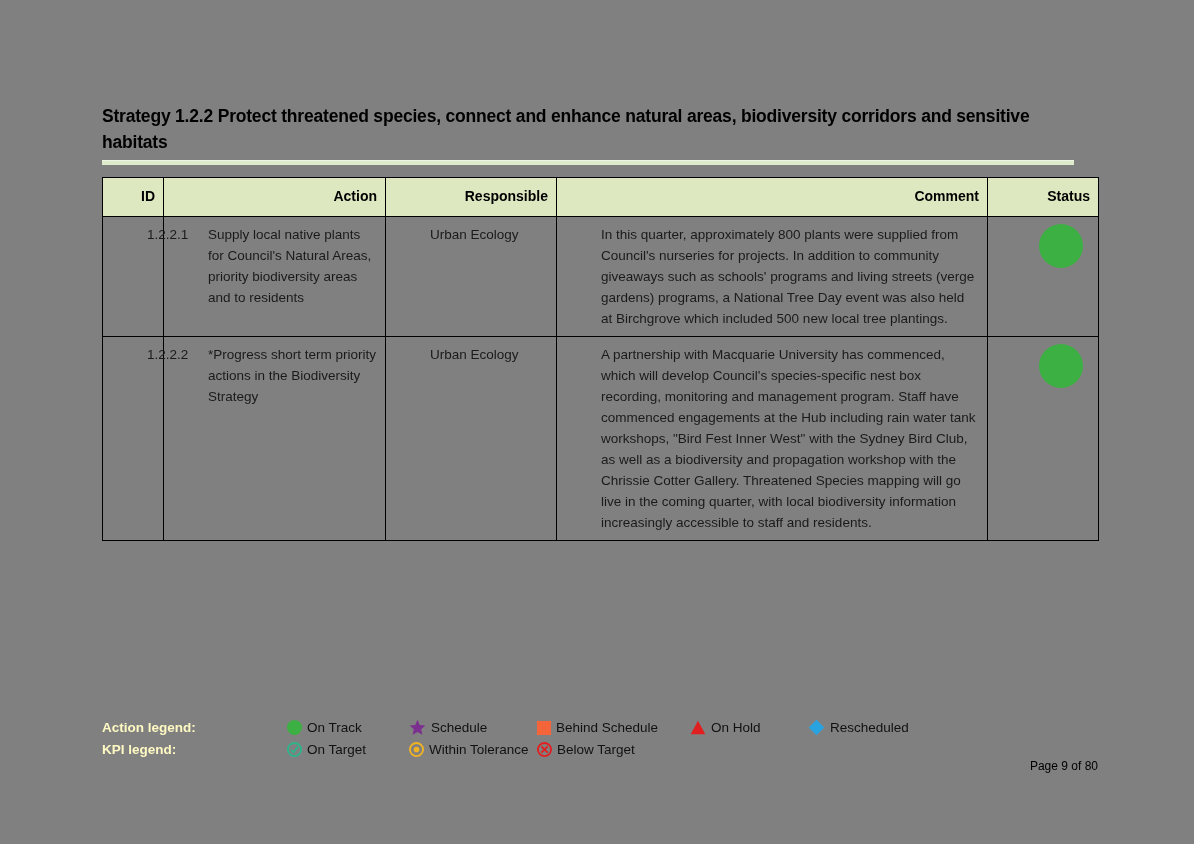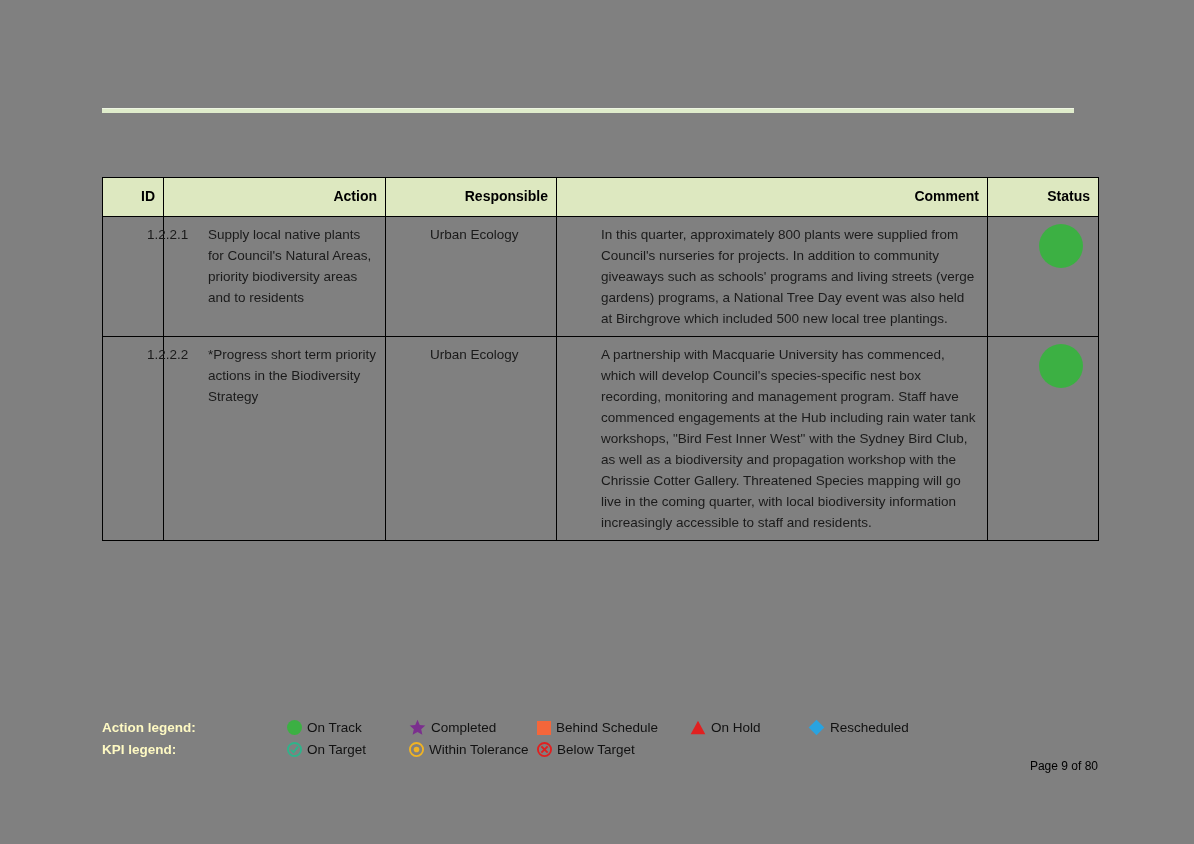--- a/index.html
+++ b/index.html
@@ -152,20 +152,21 @@
     font-size: 12px;
     color: #000000;
   }
 </style>
 </head>
 <body>
 
 <div id="page">
 
   <div id="heading-block">
+    <h1 id="heading-title">Strategy 1.2.2 Protect threatened species, connect and enhance natural areas, biodiversity corridors and sensitive habitats</h1>
     <div id="heading-rule"></div>
   </div>
 
   <table id="action-table">
     <colgroup>
       <col class="col-id">
       <col class="col-action">
       <col class="col-resp">
       <col class="col-comment">
       <col class="col-status">
@@ -210,21 +211,21 @@
         <span class="ic ic-circle-green"></span>
         <span class="legend-text">On Track</span>
       </div>
 
       <div class="legend-item li-w2">
         <span class="ic">
           <svg width="17" height="17" viewBox="0 0 24 24">
               <polygon points="12,1 15.2,8.4 23,9.2 17.2,14.5 18.9,22.2 12,18.3 5.1,22.2 6.8,14.5 1,9.2 8.8,8.4" fill="#7b2f8e"></polygon>
             </svg>
         </span>
-        <span class="legend-text">Completed</span>
+        <span class="legend-text">Schedule</span>
       </div>
 
       <div class="legend-item li-w3">
         <span class="ic ic-square-orange"></span>
         <span class="legend-text">Behind Schedule</span>
       </div>
 
       <div class="legend-item li-w4">
         <span class="ic">
           <svg width="16" height="15" viewBox="0 0 24 22">

